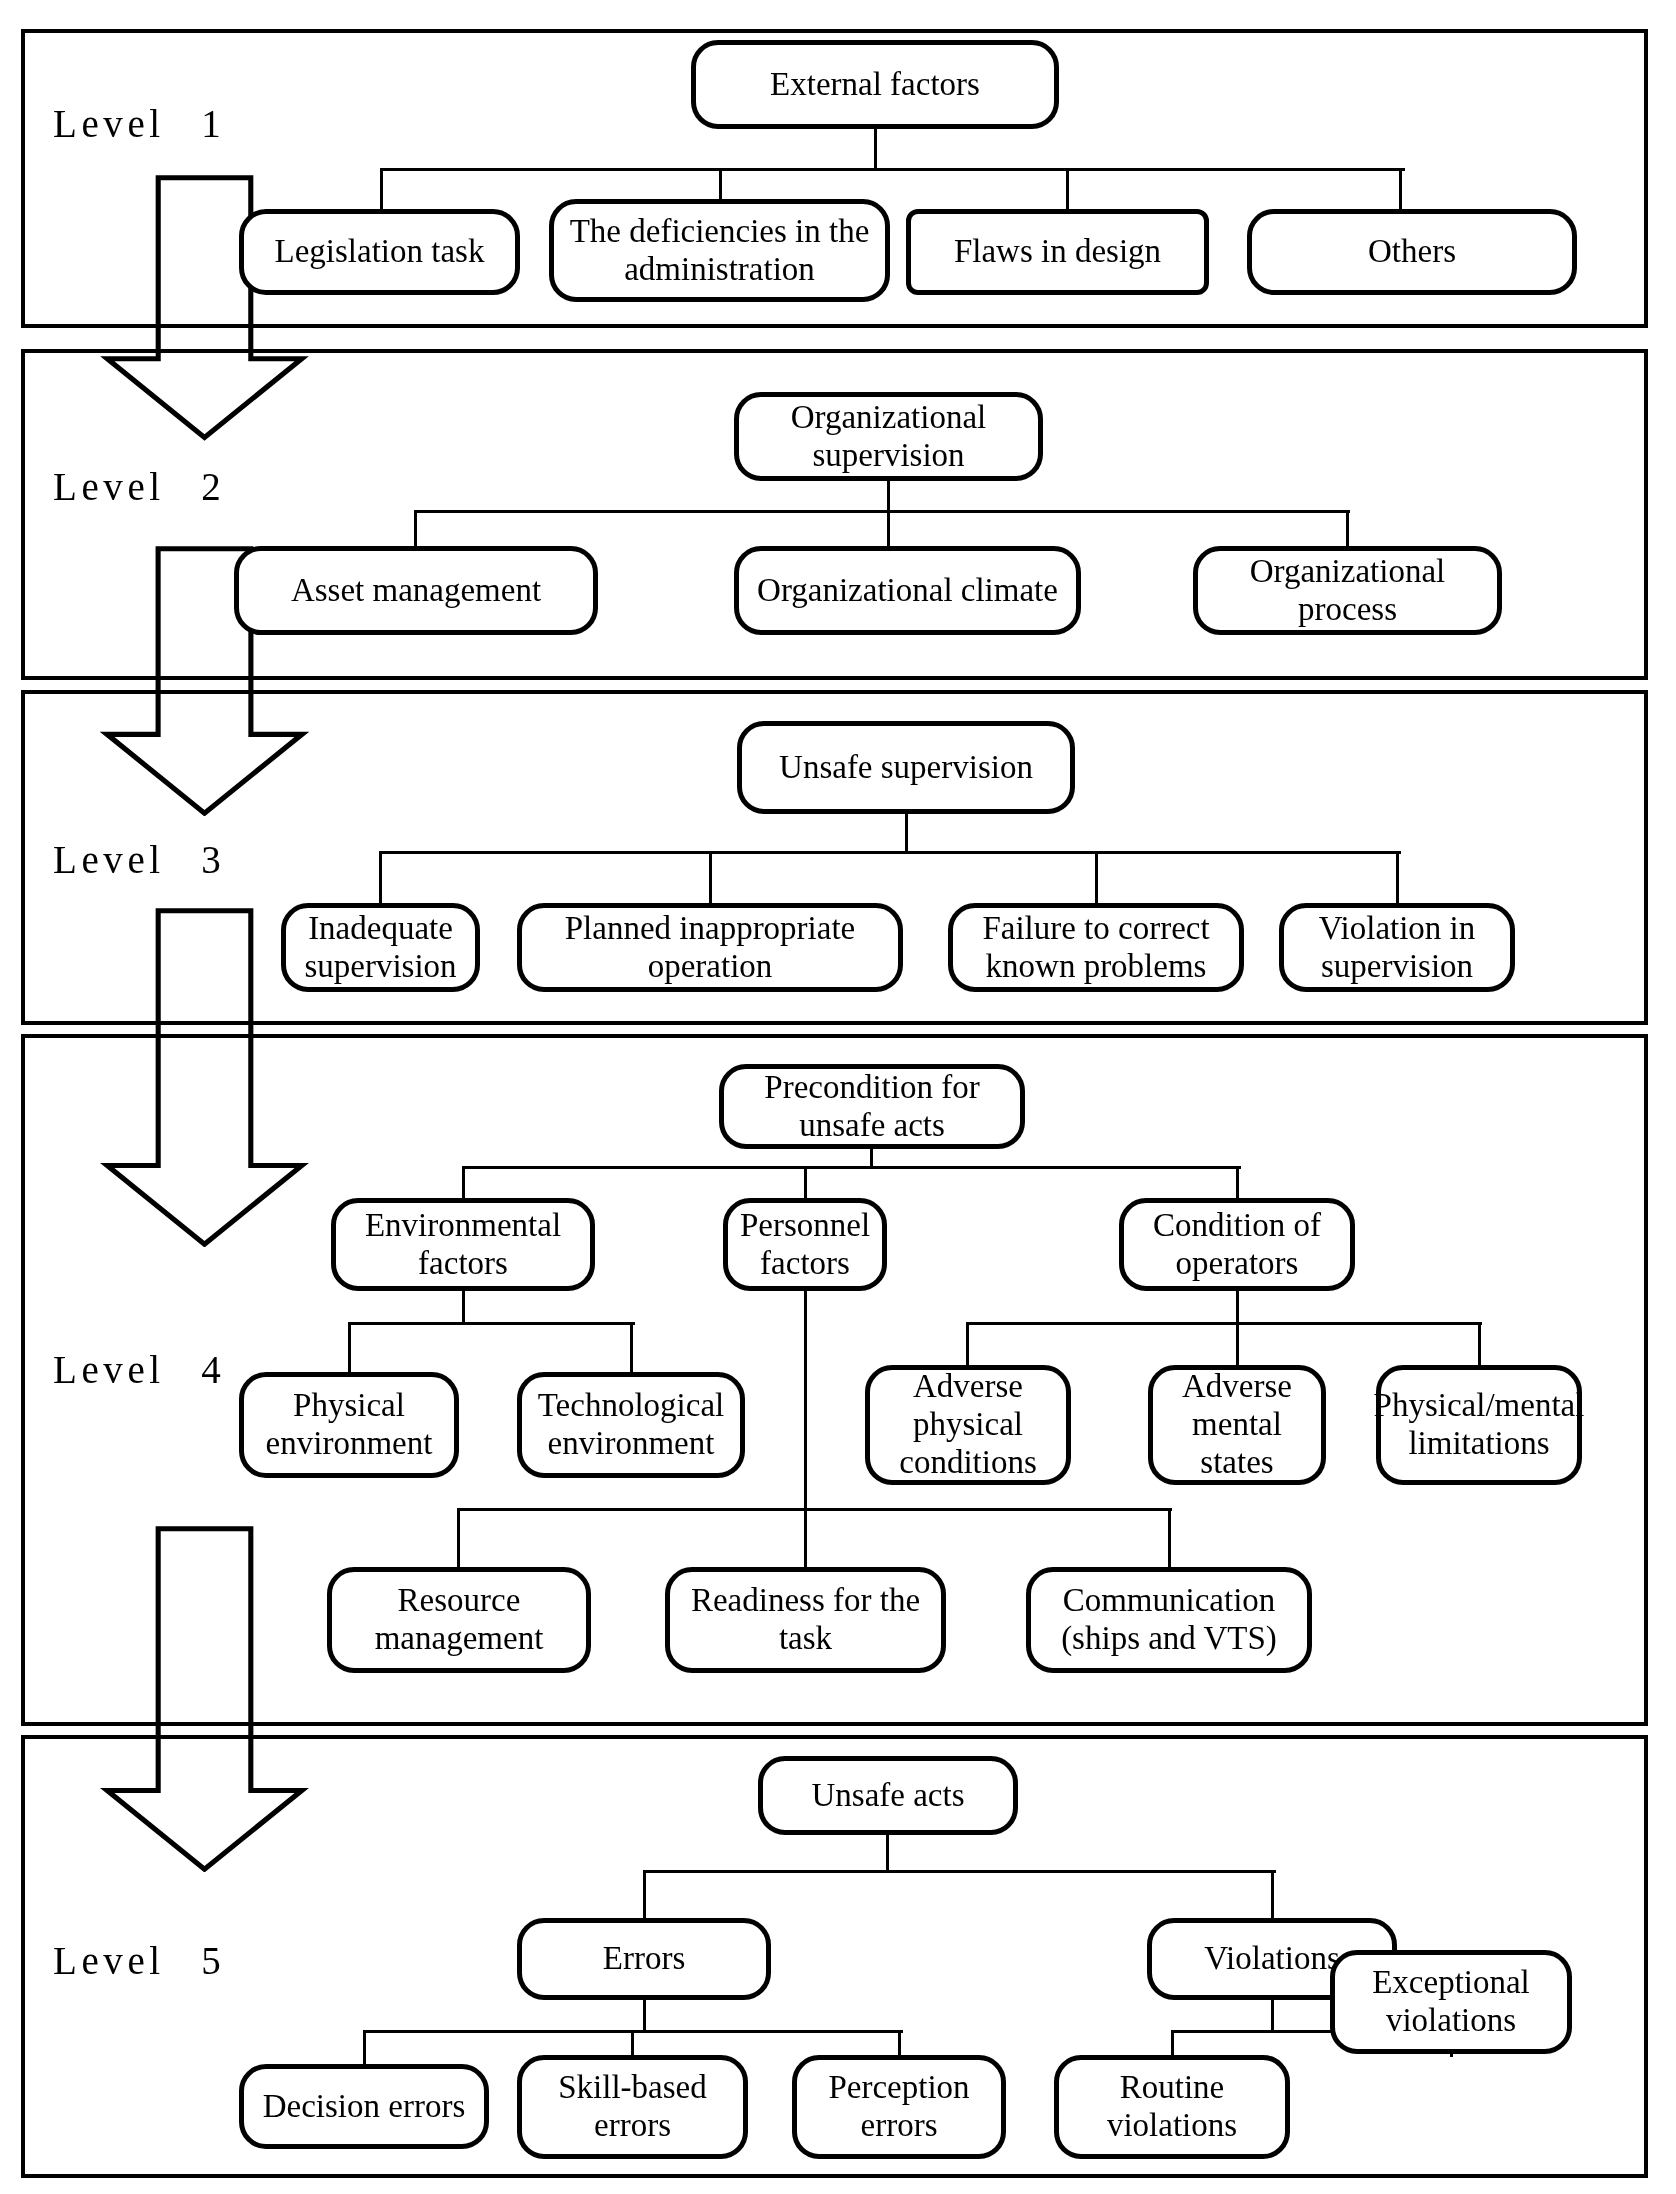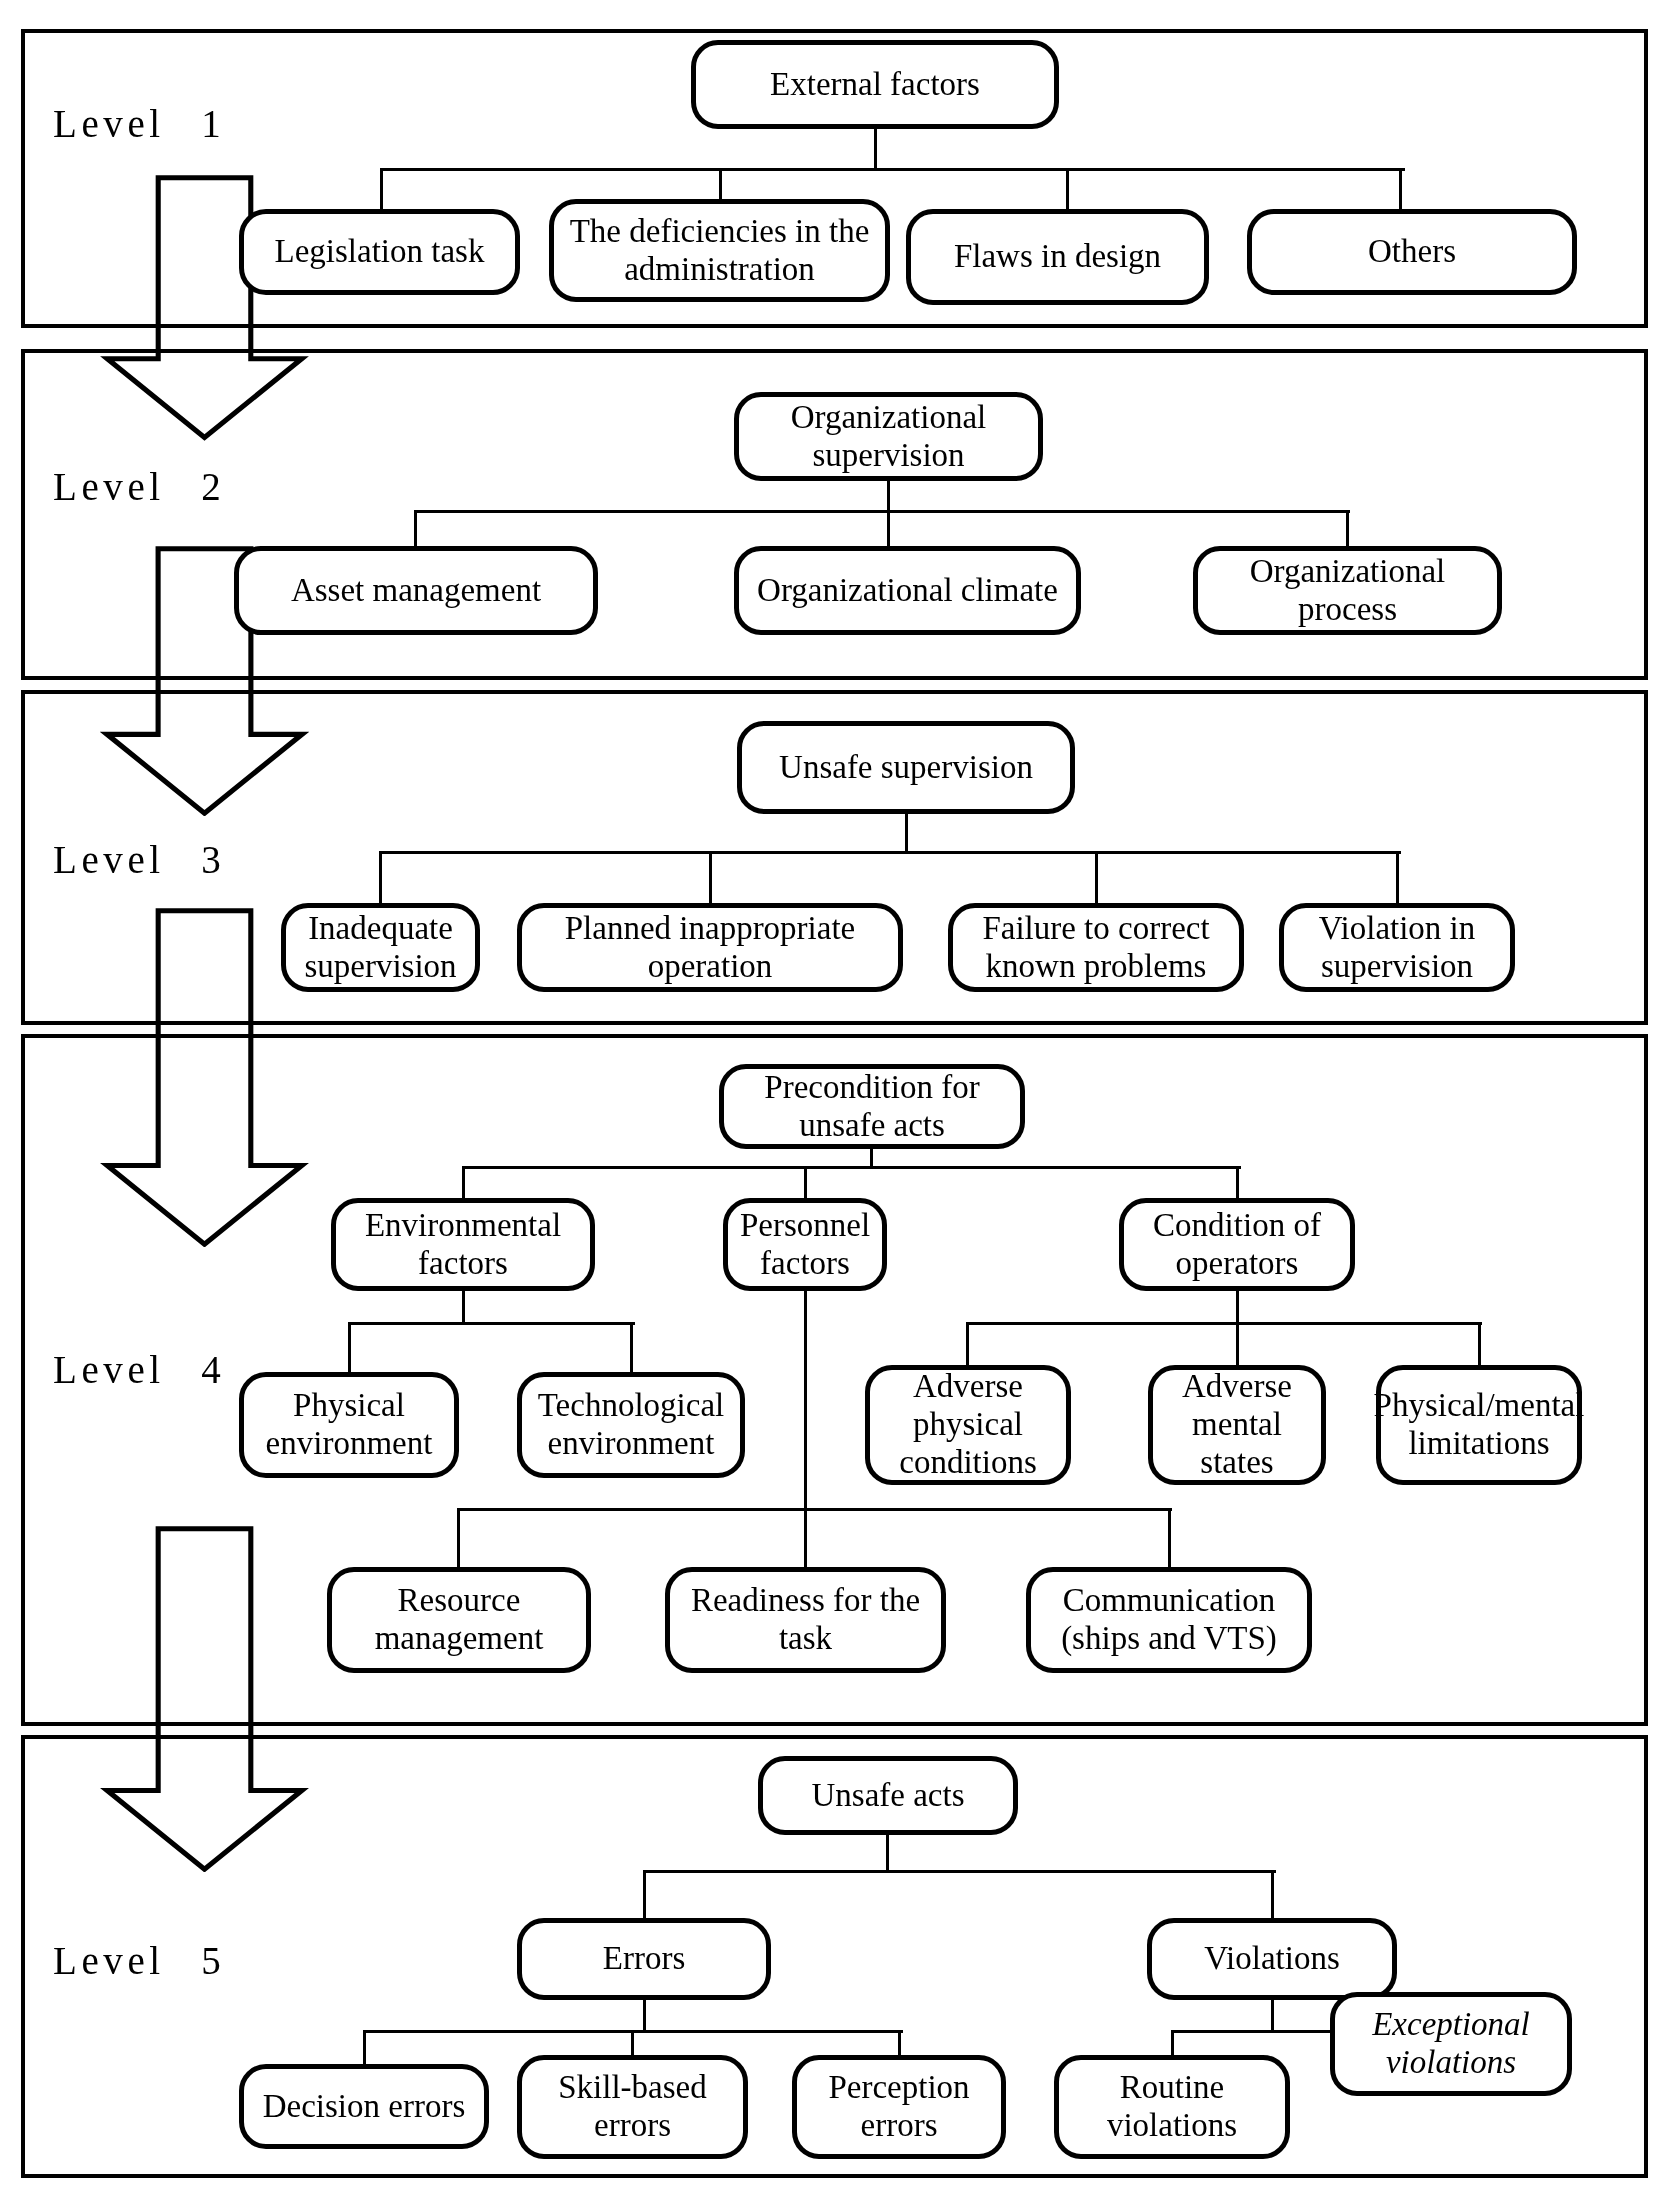--- a/index.html
+++ b/index.html
@@ -124,21 +124,21 @@
   <div class="cl" style="left:631px;top:2031px;width:3.2px;height:25.5px;"></div>
   <div class="cl" style="left:898px;top:2031px;width:3.2px;height:25.5px;"></div>
   <div class="cl" style="left:1271px;top:1998px;width:3.2px;height:35px;"></div>
   <div class="cl" style="left:1171px;top:2030px;width:284px;height:3.2px;"></div>
   <div class="cl" style="left:1171px;top:2031px;width:3.2px;height:25.5px;"></div>
   <div class="cl" style="left:1450px;top:2031px;width:3.2px;height:25.5px;"></div>
 
   <div class="node" style="left:691px;top:40px;width:368px;height:89px;">External factors</div>
   <div class="node" style="left:239px;top:209px;width:281px;height:86px;">Legislation task</div>
   <div class="node" style="left:549px;top:199px;width:341px;height:103px;">The deficiencies in the administration</div>
-  <div class="node" style="left:906px;top:209px;width:303px;height:96px;">Flaws in design</div>
+  <div class="node" style="left:906px;top:209px;width:303px;height:86px;border-radius:12px;">Flaws in design</div>
   <div class="node" style="left:1247px;top:209px;width:330px;height:86px;">Others</div>
 
   <div class="node" style="left:734px;top:392px;width:309px;height:89px;">Organizational supervision</div>
   <div class="node" style="left:234px;top:546px;width:364px;height:89px;">Asset management</div>
   <div class="node" style="left:734px;top:546px;width:347px;height:89px;">Organizational climate</div>
   <div class="node" style="left:1193px;top:546px;width:309px;height:89px;">Organizational process</div>
 
   <div class="node" style="left:737px;top:721px;width:338px;height:93px;">Unsafe supervision</div>
   <div class="node" style="left:281px;top:903px;width:199px;height:89px;">Inadequate supervision</div>
   <div class="node" style="left:517px;top:903px;width:386px;height:89px;">Planned inappropriate operation</div>
@@ -158,16 +158,16 @@
   <div class="node" style="left:665px;top:1567px;width:281px;height:106px;">Readiness for the task</div>
   <div class="node" style="left:1026px;top:1567px;width:286px;height:106px;">Communication (ships and VTS)</div>
 
   <div class="node" style="left:758px;top:1756px;width:260px;height:79px;">Unsafe acts</div>
   <div class="node" style="left:517px;top:1918px;width:254px;height:82px;">Errors</div>
   <div class="node" style="left:1147px;top:1918px;width:250px;height:82px;">Violations</div>
   <div class="node" style="left:239px;top:2064px;width:250px;height:85px;">Decision errors</div>
   <div class="node" style="left:517px;top:2055px;width:231px;height:104px;">Skill-based errors</div>
   <div class="node" style="left:792px;top:2055px;width:214px;height:104px;">Perception errors</div>
   <div class="node" style="left:1054px;top:2055px;width:236px;height:104px;">Routine violations</div>
-  <div class="node" style="left:1330px;top:1992px;width:242px;height:104px;font-style:italic;">Exceptional violations</div>
+  <div class="node" style="left:1330px;top:1950px;width:242px;height:104px;">Exceptional violations</div>
 
 </div>
 
 
 </body></html>

